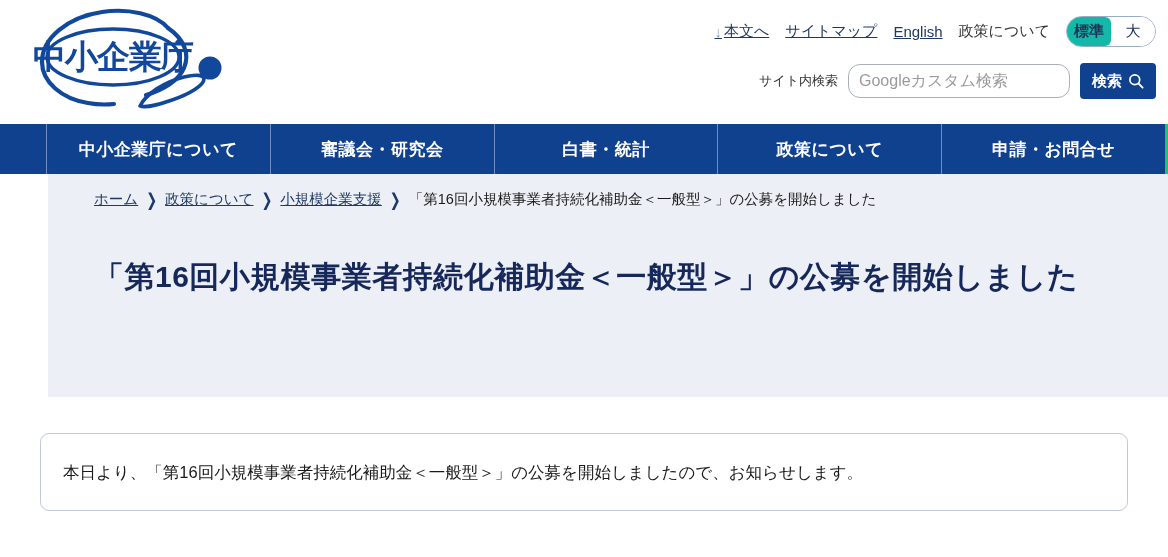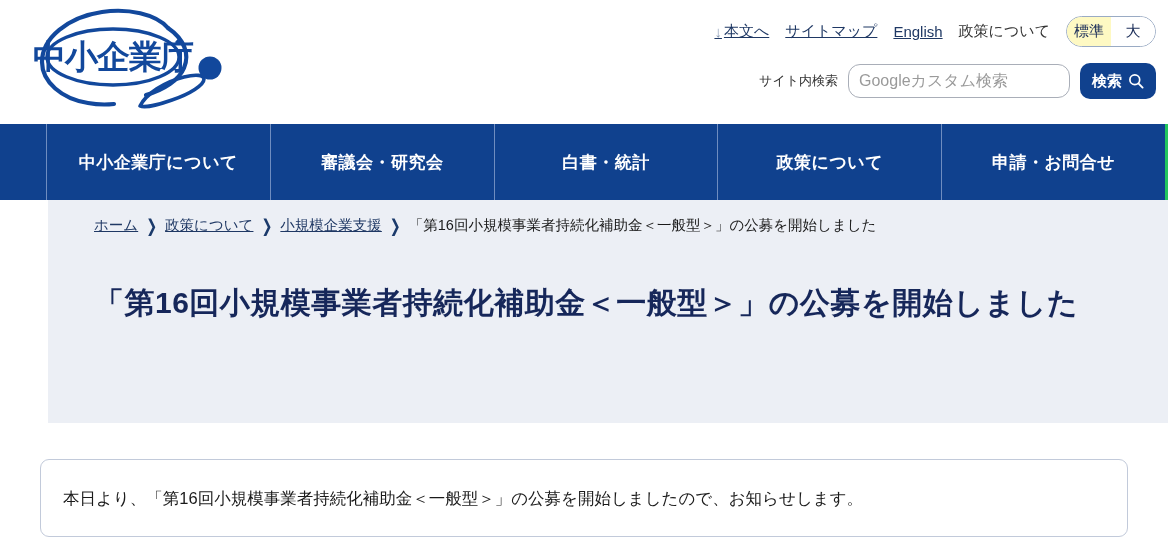--- a/index.html
+++ b/index.html
@@ -82,22 +82,23 @@
     justify-content: center;
     width: 44px;
     font-size: 15px;
     color: #20325c;
     cursor: pointer;
     background: #ffffff;
     border: none;
     font-family: inherit;
   }
   .size-btn.active {
-    background: #fef9c3;
-    font-weight: normal;
+    background: #14b8a6;
+    font-weight: bold;
+    border-radius: 6px;
   }
 
   
   .search-row {
     position: absolute;
     right: 12px;
     top: 62px;
     display: flex;
     align-items: center;
     gap: 10px;
@@ -120,34 +121,34 @@
     outline: none;
     background: #fff;
   }
   .search-input::placeholder { color: #9a9a9a; }
   .search-btn {
     height: 36px;
     padding: 0 12px;
     background: #10418e;
     color: #ffffff;
     border: none;
-    border-radius: 10px;
+    border-radius: 4px;
     font-size: 15px;
     font-weight: bold;
     font-family: inherit;
     display: flex;
     align-items: center;
     gap: 6px;
     cursor: pointer;
   }
   .magnifier-icon { display: block; }
 
   
   .nav {
-    height: 76px;
+    height: 50px;
     background: #10418e;
     display: flex;
     align-items: stretch;
     padding-left: 46px;
   }
   .nav-item {
     flex: 1 1 0;
     display: flex;
     align-items: center;
     justify-content: center;

